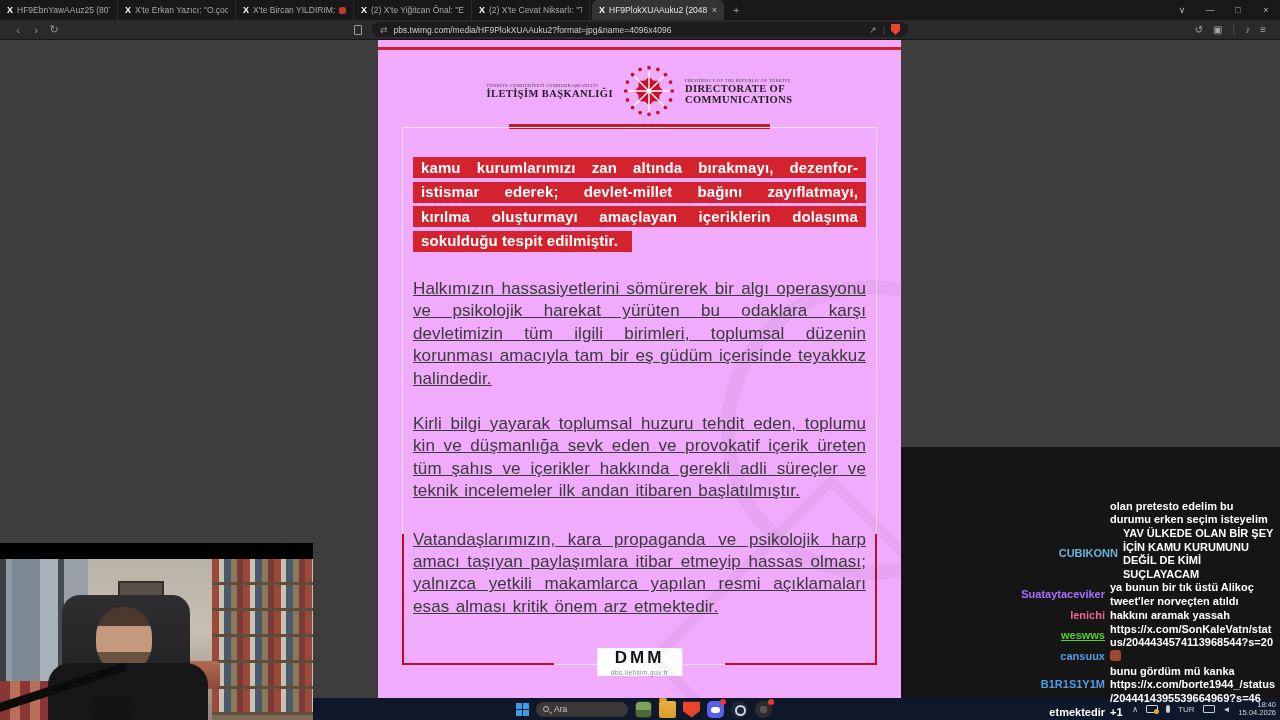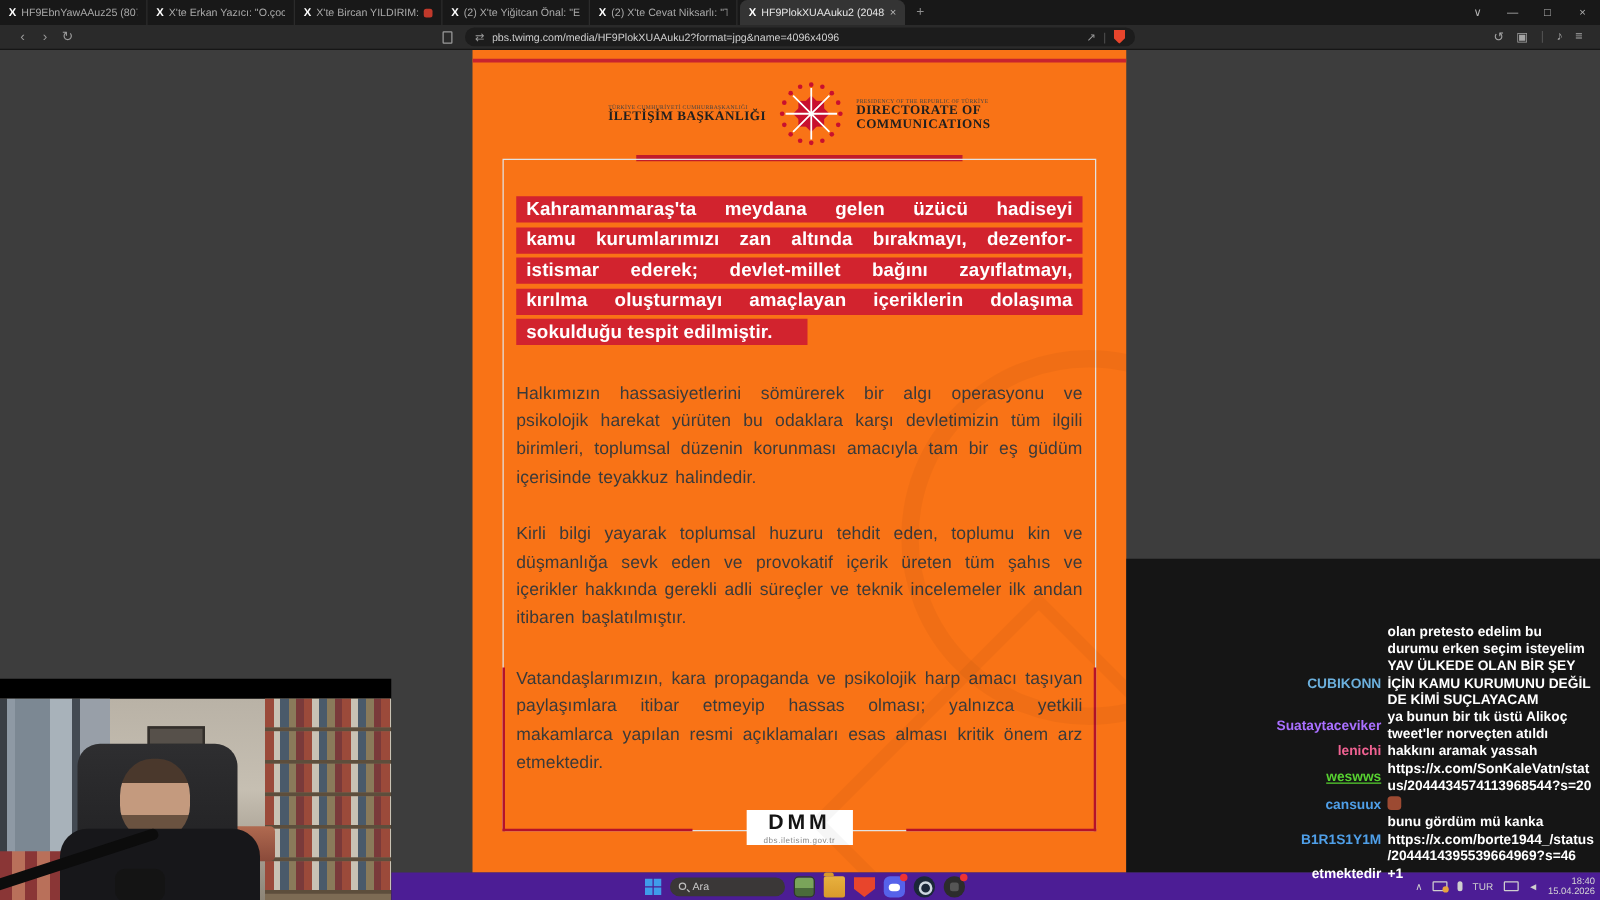--- a/index.html
+++ b/index.html
@@ -34,43 +34,43 @@
   .urlpill .share { color:#9a9a9a; font-size:9px; }
   .urlpill .vbar { color:#555; font-size:9px; }
   .shield { width:9px; height:11px; background:#e8452c;
     clip-path:polygon(0 0,100% 0,100% 60%,50% 100%,0 60%); }
   .tright { margin-left:auto; display:flex; align-items:center; gap:10px; padding-right:14px; color:#a5a5a5; }
   .tright span { font-size:10px; }
   .tright .sep { color:#555; }
 
   
   .viewport { position:absolute; left:0; top:40px; width:1280px; height:658px; background:#3d3d3d; }
-  .page { position:absolute; left:378px; top:0; width:523px; height:658px; background:#f97316; overflow:hidden; }
+  .page { position:absolute; left:378px; top:0; width:523px; height:658px; background:#f0abfc; overflow:hidden; }
   .page-topline { position:absolute; left:0; top:7px; width:523px; height:3px; background:#c8242e; }
 
   .doc-header { position:absolute; left:0; top:16px; width:523px; height:70px;
     display:flex; align-items:center; justify-content:center; gap:10px; }
   .org { font-family:"Liberation Serif", serif; color:#1f1f1f; }
   .org .tiny { font-size:4.5px; letter-spacing:0.3px; color:#444; }
   .org .big { font-size:10.5px; font-weight:bold; letter-spacing:0.4px; }
   .org.left { text-align:left; }
   .emblem { width:52px; height:52px; flex:0 0 auto; }
 
   .redbar-top { position:absolute; left:131px; top:84px; width:261px; height:5px; background:#c11c2a; }
 
   .docbox { position:absolute; left:24px; top:87px; width:475px; height:538px;
     border:1px solid #e2e2e2; padding:29px 10px 0 10px; }
 
   .hl { background:#d2232e; color:#ffffff; font-weight:bold; font-size:15px;
     padding:1.5px 8px 2.5px 8px; margin-bottom:3.5px; text-align:justify; text-align-last:justify;
     letter-spacing:0.1px; }
-  .hl.last { display:inline-block; text-align-last:left; padding-right:28px; }
-
-  .para { font-size:14px; line-height:22.4px; text-align:justify; color:#3a3a3a;
-    letter-spacing:0.1px; word-spacing:1.5px; }
+  .hl.last { display:inline-block; text-align-last:left; padding-right:14px; }
+
+  .para { font-size:17px; line-height:22.4px; text-align:justify; color:#3a3a3a;
+    letter-spacing:0.1px; word-spacing:1.5px;text-decoration:underline; }
   .p1 { margin-top:23px; } .p2 { margin-top:23px; } .p3 { margin-top:26px; }
 
   .red-seg { position:absolute; background:#b5122a; }
   .rs-left-v  { left:-1px;  bottom:-1px; width:2px; height:131px; }
   .rs-right-v { right:-1px; bottom:-1px; width:2px; height:131px; }
   .rs-left-h  { left:-1px;  bottom:-1px; width:152px; height:2px; }
   .rs-right-h { right:-1px; bottom:-1px; width:152px; height:2px; }
 
   .dmm { position:absolute; left:50%; transform:translateX(-50%); bottom:-12px;
     background:#fff; padding:0 14px; text-align:center; }
@@ -117,21 +117,21 @@
     background:linear-gradient(180deg,#4a382c 0 30%, #c49a7e 30% 70%, #6a5240 70%); border-radius:46% 46% 42% 42%; }
   .cam-body { position:absolute; left:48px; top:120px; width:160px; height:57px;
     background:#17171a; border-radius:22px 22px 0 0; }
   .cam-mic-arm { position:absolute; left:-20px; top:142px; width:150px; height:9px;
     background:#0c0c0c; transform:rotate(-18deg); border-radius:4px; }
   .cam-mic { position:absolute; left:92px; top:152px; width:40px; height:26px;
     background:#141414; border-radius:8px; }
 
   
   .taskbar { position:absolute; left:0; top:698px; width:1280px; height:22px;
-    background:#4c1d95; z-index:3; }
+    background:#0f172a; z-index:3; }
   .tb-center { position:absolute; left:516px; top:0; height:22px; display:flex;
     align-items:center; gap:7px; }
   .winlogo { width:13px; height:13px; display:grid; grid-template-columns:6px 6px; gap:1px; }
   .winlogo i { background:#3f9cea; width:6px; height:6px; }
   .searchpill { width:92px; height:15px; background:#3a3737; border-radius:8px;
     display:flex; align-items:center; gap:5px; padding:0 7px; }
   .mag { width:6px; height:6px; border:1.3px solid #bdbdbd; border-radius:50%; position:relative; flex:0 0 auto;}
   .mag::after { content:""; position:absolute; left:5px; top:5px; width:3px; height:1.3px;
     background:#bdbdbd; transform:rotate(45deg); }
   .searchtxt { color:#c9c9c9; font-size:8.5px; }
@@ -262,21 +262,20 @@
         <div class="tiny">PRESIDENCY OF THE REPUBLIC OF TÜRKİYE</div>
         <div class="big">DIRECTORATE OF</div>
         <div class="big">COMMUNICATIONS</div>
       </div>
     </div>
 
     <div class="redbar-top"></div>
 
     <div class="docbox">
       <div>
-        <div class="hl">Kahramanmaraş'ta meydana gelen üzücü hadiseyi</div>
         <div class="hl">kamu kurumlarımızı zan altında bırakmayı, dezenfor-</div>
         <div class="hl">istismar ederek; devlet-millet bağını zayıflatmayı,</div>
         <div class="hl">kırılma oluşturmayı amaçlayan içeriklerin dolaşıma</div>
         <div class="hl last">sokulduğu tespit edilmiştir.</div>
       </div>
 
       <div class="para p1">Halkımızın hassasiyetlerini sömürerek bir algı operasyonu ve psikolojik harekat yürüten bu odaklara karşı devletimizin tüm ilgili birimleri, toplumsal düzenin korunması amacıyla tam bir eş güdüm içerisinde teyakkuz halindedir.</div>
       <div class="para p2">Kirli bilgi yayarak toplumsal huzuru tehdit eden, toplumu kin ve düşmanlığa sevk eden ve provokatif içerik üreten tüm şahıs ve içerikler hakkında gerekli adli süreçler ve teknik incelemeler ilk andan itibaren başlatılmıştır.</div>
       <div class="para p3">Vatandaşlarımızın, kara propaganda ve psikolojik harp amacı taşıyan paylaşımlara itibar etmeyip hassas olması; yalnızca yetkili makamlarca yapılan resmi açıklamaları esas alması kritik önem arz etmektedir.</div>
 
@@ -296,21 +295,21 @@
   </div>
 </div>
 
 <div class="chatbg"></div>
 <div class="chat">
   <div class="crow">
     <span class="cuser" style="color: rgb(255, 255, 255);"></span>
     <span class="cmsg">olan pretesto edelim bu durumu erken seçim isteyelim</span>
   </div>
   <div class="crow">
-    <span class="cuser" style="color: rgb(108, 176, 221);">CUBIKONN</span>
+    <span class="cuser" style="color: rgb(108, 176, 221); margin-left: 13px;">CUBIKONN</span>
     <span class="cmsg">YAV ÜLKEDE OLAN BİR ŞEY İÇİN KAMU KURUMUNU DEĞİL DE KİMİ SUÇLAYACAM</span>
   </div>
   <div class="crow">
     <span class="cuser" style="color: rgb(169, 112, 255);">Suataytaceviker</span>
     <span class="cmsg">ya bunun bir tık üstü Alikoç tweet'ler norveçten atıldı</span>
   </div>
   <div class="crow">
     <span class="cuser" style="color: rgb(240, 98, 146);">lenichi</span>
     <span class="cmsg">hakkını aramak yassah</span>
   </div>

